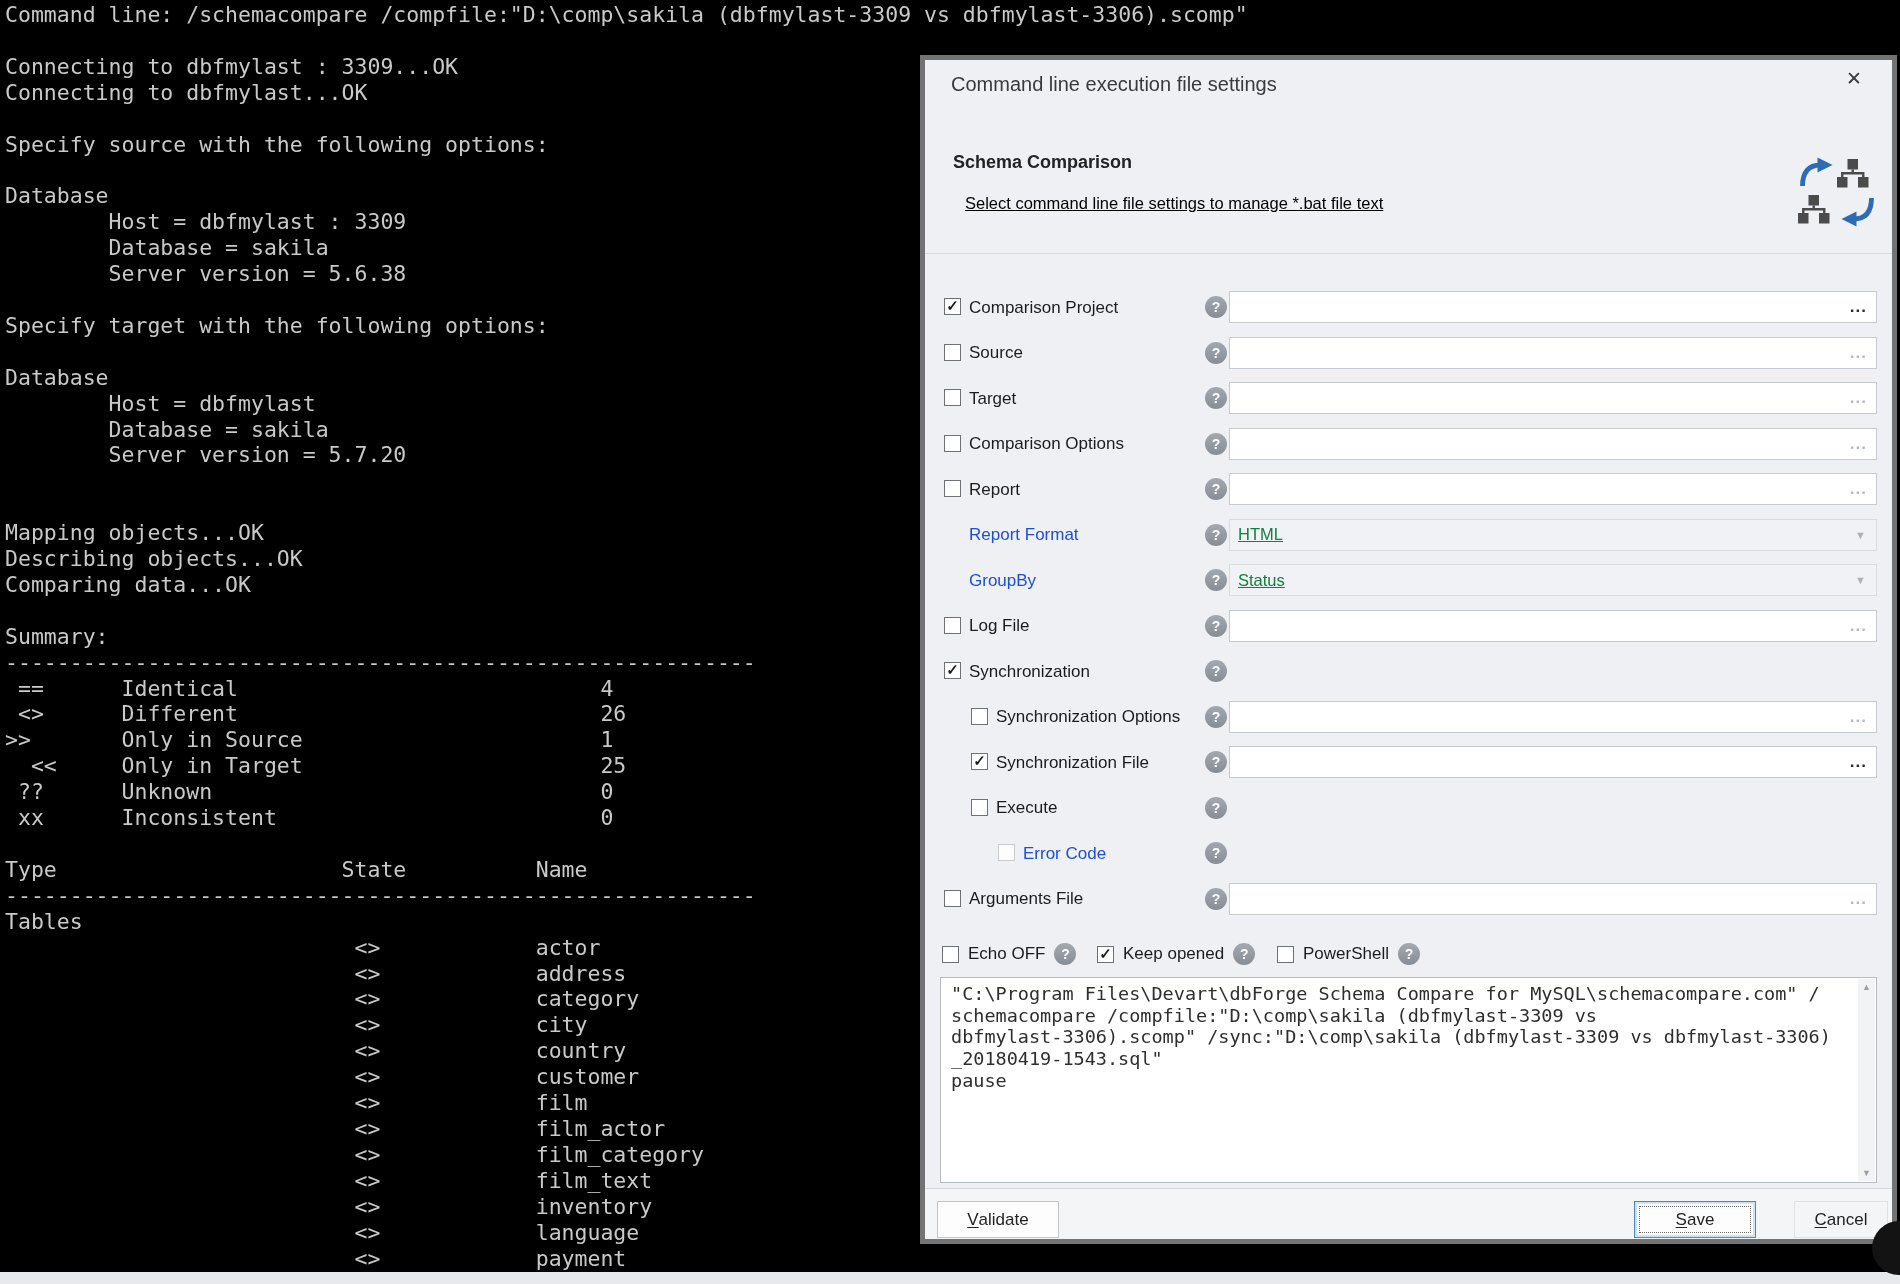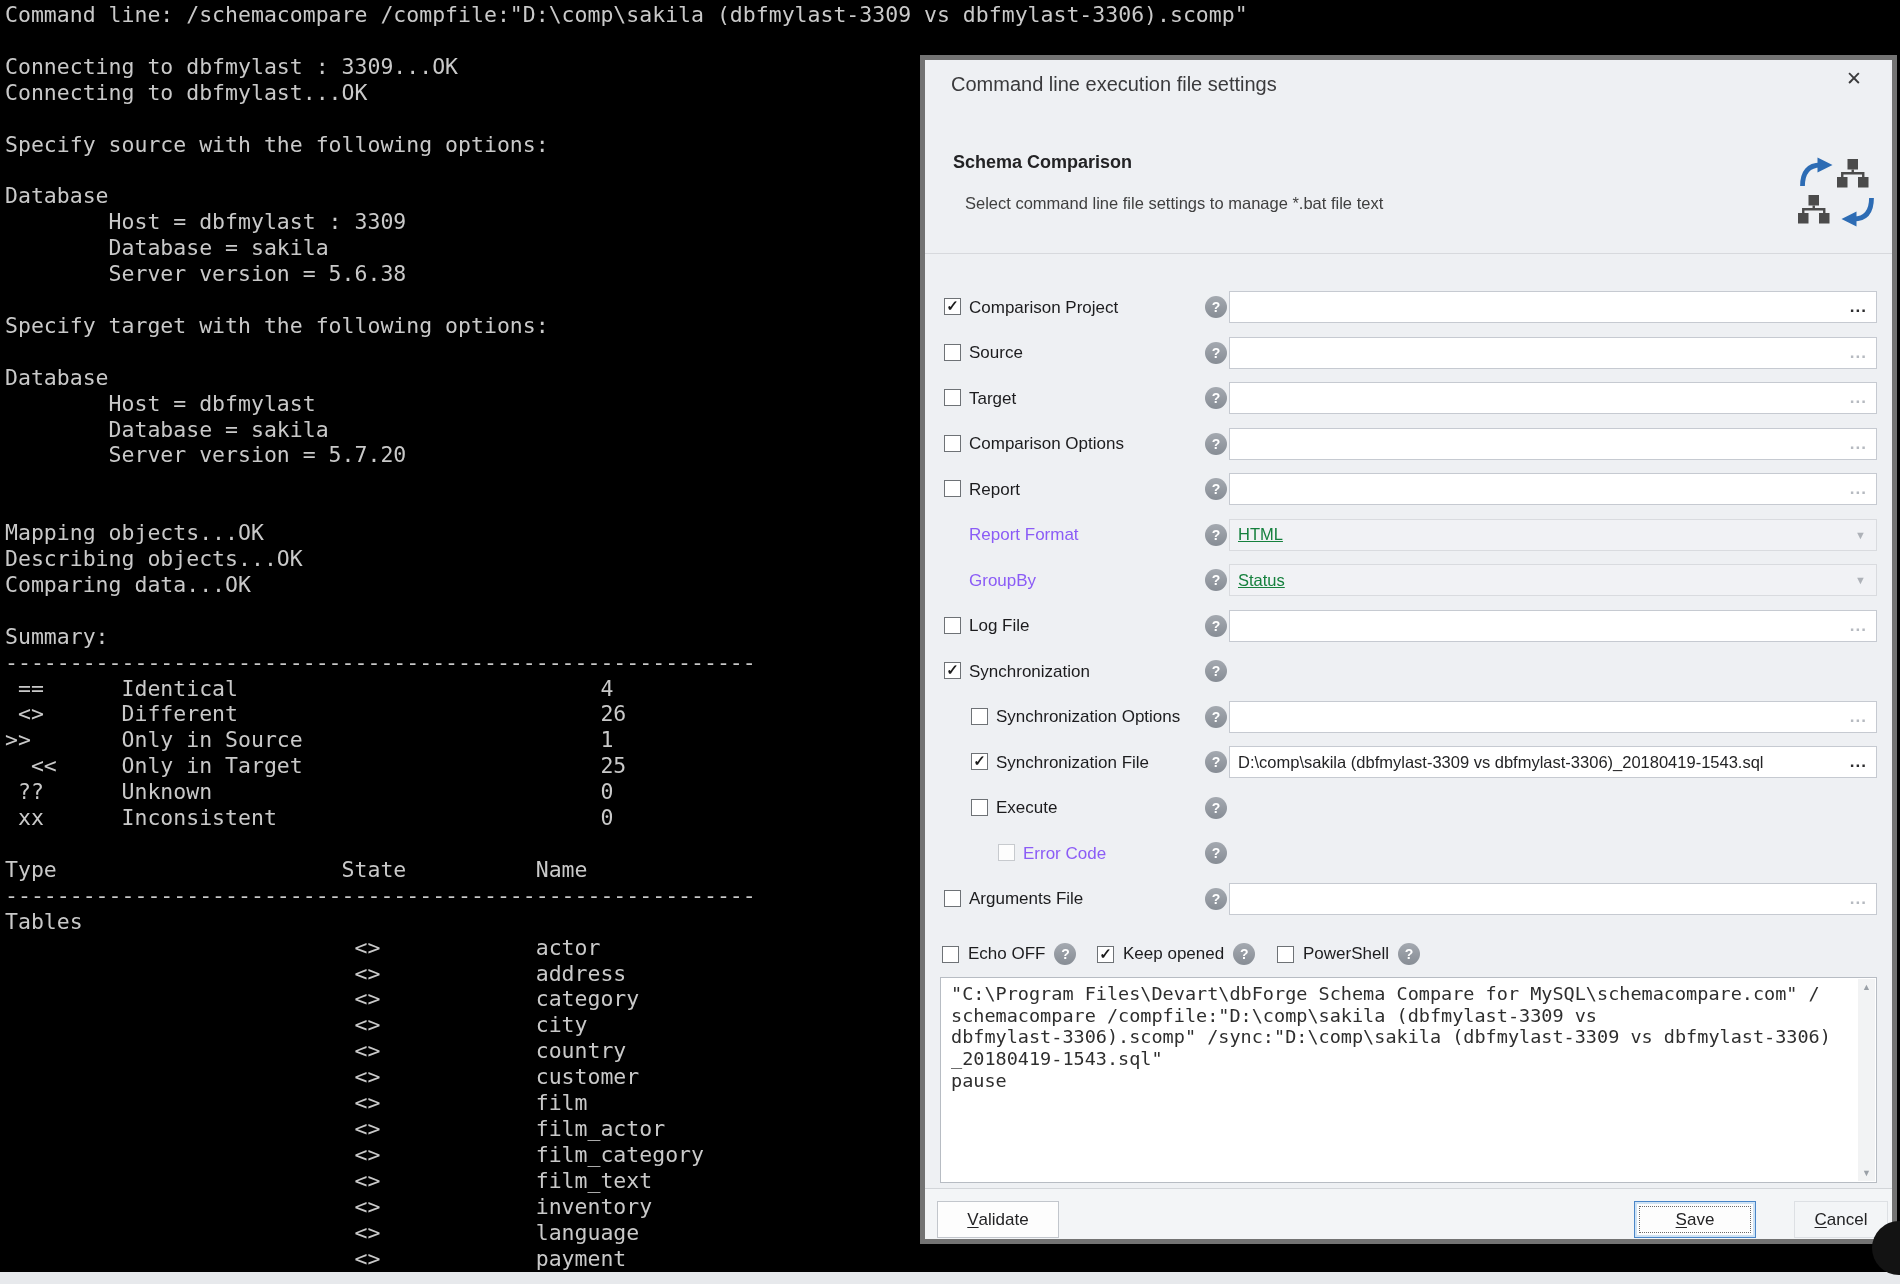--- a/index.html
+++ b/index.html
@@ -17,30 +17,30 @@
   }
   
   .dialog{
     position:absolute;left:920px;top:55px;width:977px;height:1189px;
     background:#eef0f3;border:5px solid #737373;box-sizing:border-box;
     box-shadow:0 3px 14px rgba(0,0,0,.5);z-index:10;color:#1c1c1e;
   }
   .dlg-title{position:absolute;left:26px;top:13px;font-size:20px;color:#3a3a3c;}
   .dlg-close{position:absolute;right:30px;top:9px;font-size:19px;color:#3a3a3c;cursor:default;line-height:1;}
   .sec-title{position:absolute;left:28px;top:92px;font-size:18px;font-weight:bold;color:#232325;}
-  .sec-sub{position:absolute;left:40px;top:134px;font-size:16.5px;color:#404040;}
+  .sec-sub{position:absolute;left:40px;top:134px;font-size:16.5px;color:#000000;text-decoration:underline;}
   .hdr-icon{position:absolute;right:16px;top:96px;}
   .hdr-sep{position:absolute;left:0;top:193px;width:100%;height:1px;background:#d7d9dd;}
   
   .row{position:absolute;left:0;right:15px;height:45px;}
   .cb{position:absolute;top:13px;width:17px;height:17px;background:#fff;border:1px solid #6e7276;
       box-sizing:border-box;font-size:15px;line-height:14px;text-align:center;color:#1b1b1b;font-weight:bold;}
   .cb.dis{border-color:#c7cace;color:#c7cace;background:#fdfdfd;}
   .lbl{position:absolute;top:0;height:45px;display:flex;align-items:center;font-size:17px;color:#1c1c1e;white-space:nowrap;}
-  .lbl.dis{color:#8b5cf6;}
+  .lbl.dis{color:#1d4ed8;}
   .help{position:absolute;left:280px;top:11px;width:22px;height:22px;border-radius:50%;
         background:linear-gradient(#a4a9b0,#878d95);color:#fff;font-weight:bold;font-size:14px;
         display:flex;align-items:center;justify-content:center;}
   .field{position:absolute;left:304px;right:0;top:6px;height:32px;background:#fff;
          border:1px solid #c6cad1;box-sizing:border-box;}
   .field .val{position:absolute;left:8px;top:0;height:100%;display:flex;align-items:center;
               font-size:16.5px;color:#242426;white-space:nowrap;overflow:hidden;max-width:calc(100% - 46px);}
   .field .browse{position:absolute;right:9px;top:0;height:100%;display:flex;align-items:center;
                  font-size:17px;letter-spacing:1px;color:#b6bac0;font-weight:bold;}
   .field.filled .browse{color:#2c2c2e;}
@@ -245,21 +245,20 @@
         <div class="field">
           <span class="val"></span>
           <span class="browse">...</span>
         </div>
       </div>
       <div class="row" style="top: 680px;">
         <span class="cb" style="left: 46px;">✓</span>
         <span class="lbl" style="left: 71px;">Synchronization File</span>
         <span class="help">?</span>
         <div class="field filled">
-          <span class="val">D:\comp\sakila (dbfmylast-3309 vs dbfmylast-3306)_20180419-1543.sql</span>
           <span class="browse">...</span>
         </div>
       </div>
       <div class="row" style="top: 725.5px;">
         <span class="cb" style="left: 46px;"></span>
         <span class="lbl" style="left: 71px;">Execute</span>
         <span class="help">?</span>
       </div>
       <div class="row" style="top: 771px;">
         <span class="cb dis" style="left: 73px;"></span>

